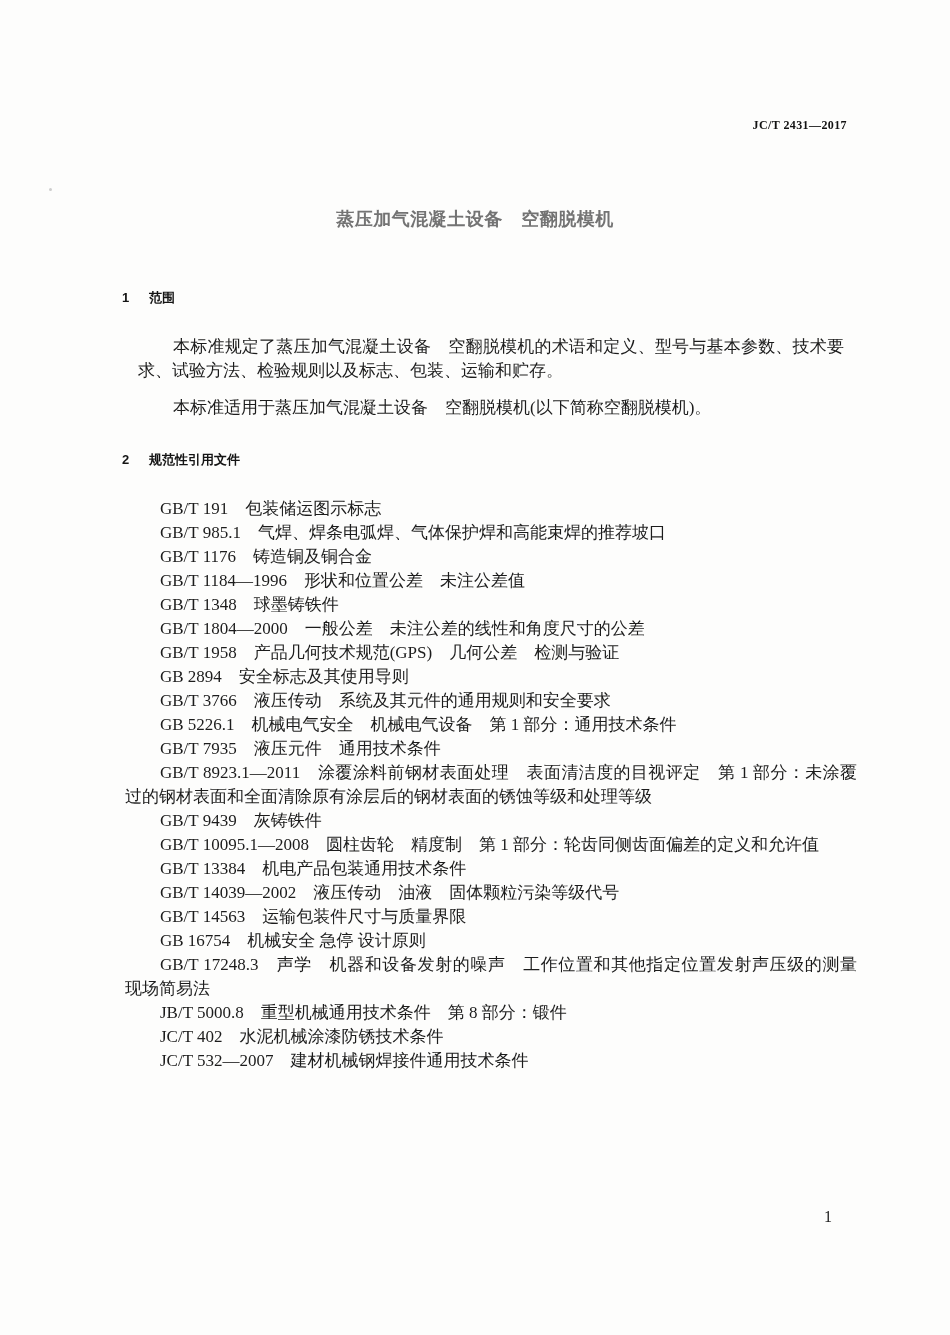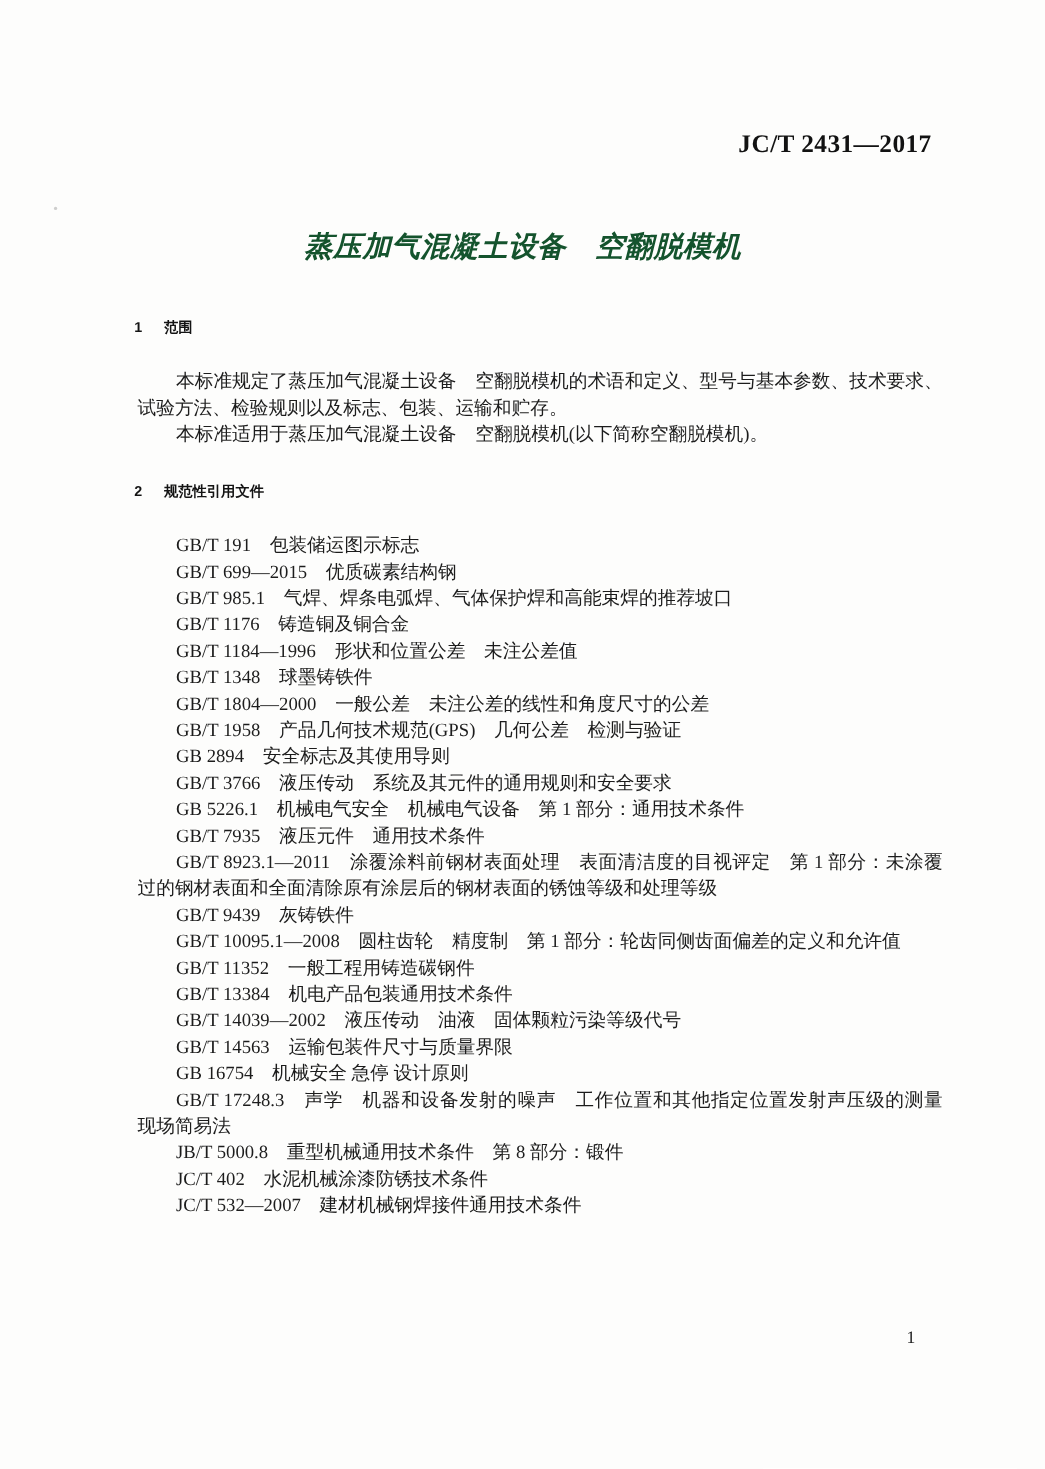--- a/index.html
+++ b/index.html
@@ -16,39 +16,38 @@
     overflow: hidden;
     font-family: "Liberation Serif", "DejaVu Serif", serif;
     color: #1d1d1d;
   }
   .std-no {
     position: absolute;
     top: 118px;
     right: 103px;
     font-family: "Liberation Serif", "DejaVu Serif", serif;
     font-weight: 700;
-    font-size: 23px;
+    font-size: 12px;
     letter-spacing: 0.4px;
     color: #121212;
     white-space: nowrap;
   }
   .doc-title {
     position: absolute;
     top: 207px;
     left: 0;
     width: 100%;
     margin: 0;
     text-align: center;
     font-family: "Liberation Sans", "DejaVu Sans", sans-serif;
     font-weight: 700;
-    font-size: 26px;
+    font-size: 18px;
     letter-spacing: 0.5px;
-    color: #14532d;
+    color: #737373;
     white-space: nowrap;
-    font-style: italic;
   }
   .body-text {
     position: absolute;
     left: 125px;
     top: 286px;
     width: 732px;
     font-size: 17px;
     line-height: 24px;
     color: #1c1c1c;
     text-align: justify;
@@ -63,21 +62,21 @@
   }
   .sec-heading.sec-2 {
     margin-top: 28px;
   }
   .sec-num {
     display: inline-block;
     min-width: 11px;
     margin-right: 16px;
   }
   .para {
-    margin: 0;
+    margin: 13px;
     text-indent: 35px;
   }
   .ref-item {
     margin: 0;
     text-indent: 35px;
   }
   .page-num {
     position: absolute;
     left: 818px;
     top: 1208px;
@@ -112,35 +111,33 @@
 
     <h2 class="sec-heading"><span class="sec-num">1</span><span>范围</span></h2>
 
     <p class="para">本标准规定了蒸压加气混凝土设备　空翻脱模机的术语和定义、型号与基本参数、技术要求、试验方法、检验规则以及标志、包装、运输和贮存。</p>
     <p class="para">本标准适用于蒸压加气混凝土设备　空翻脱模机(以下简称空翻脱模机)。</p>
 
     <h2 class="sec-heading sec-2"><span class="sec-num">2</span><span>规范性引用文件</span></h2>
 
 
     <p class="ref-item">GB/T 191　包装储运图示标志</p>
-    <p class="ref-item">GB/T 699—2015　优质碳素结构钢</p>
     <p class="ref-item">GB/T 985.1　气焊、焊条电弧焊、气体保护焊和高能束焊的推荐坡口</p>
     <p class="ref-item">GB/T 1176　铸造铜及铜合金</p>
     <p class="ref-item">GB/T 1184—1996　形状和位置公差　未注公差值</p>
     <p class="ref-item">GB/T 1348　球墨铸铁件</p>
     <p class="ref-item">GB/T 1804—2000　一般公差　未注公差的线性和角度尺寸的公差</p>
     <p class="ref-item">GB/T 1958　产品几何技术规范(GPS)　几何公差　检测与验证</p>
     <p class="ref-item">GB 2894　安全标志及其使用导则</p>
     <p class="ref-item">GB/T 3766　液压传动　系统及其元件的通用规则和安全要求</p>
     <p class="ref-item">GB 5226.1　机械电气安全　机械电气设备　第 1 部分：通用技术条件</p>
     <p class="ref-item">GB/T 7935　液压元件　通用技术条件</p>
     <p class="ref-item">GB/T 8923.1—2011　涂覆涂料前钢材表面处理　表面清洁度的目视评定　第 1 部分：未涂覆过的钢材表面和全面清除原有涂层后的钢材表面的锈蚀等级和处理等级</p>
     <p class="ref-item">GB/T 9439　灰铸铁件</p>
     <p class="ref-item">GB/T 10095.1—2008　圆柱齿轮　精度制　第 1 部分：轮齿同侧齿面偏差的定义和允许值</p>
-    <p class="ref-item">GB/T 11352　一般工程用铸造碳钢件</p>
     <p class="ref-item">GB/T 13384　机电产品包装通用技术条件</p>
     <p class="ref-item">GB/T 14039—2002　液压传动　油液　固体颗粒污染等级代号</p>
     <p class="ref-item">GB/T 14563　运输包装件尺寸与质量界限</p>
     <p class="ref-item">GB 16754　机械安全 急停 设计原则</p>
     <p class="ref-item">GB/T 17248.3　声学　机器和设备发射的噪声　工作位置和其他指定位置发射声压级的测量　现场简易法</p>
     <p class="ref-item">JB/T 5000.8　重型机械通用技术条件　第 8 部分：锻件</p>
     <p class="ref-item">JC/T 402　水泥机械涂漆防锈技术条件</p>
     <p class="ref-item">JC/T 532—2007　建材机械钢焊接件通用技术条件</p>
 
   </div>

